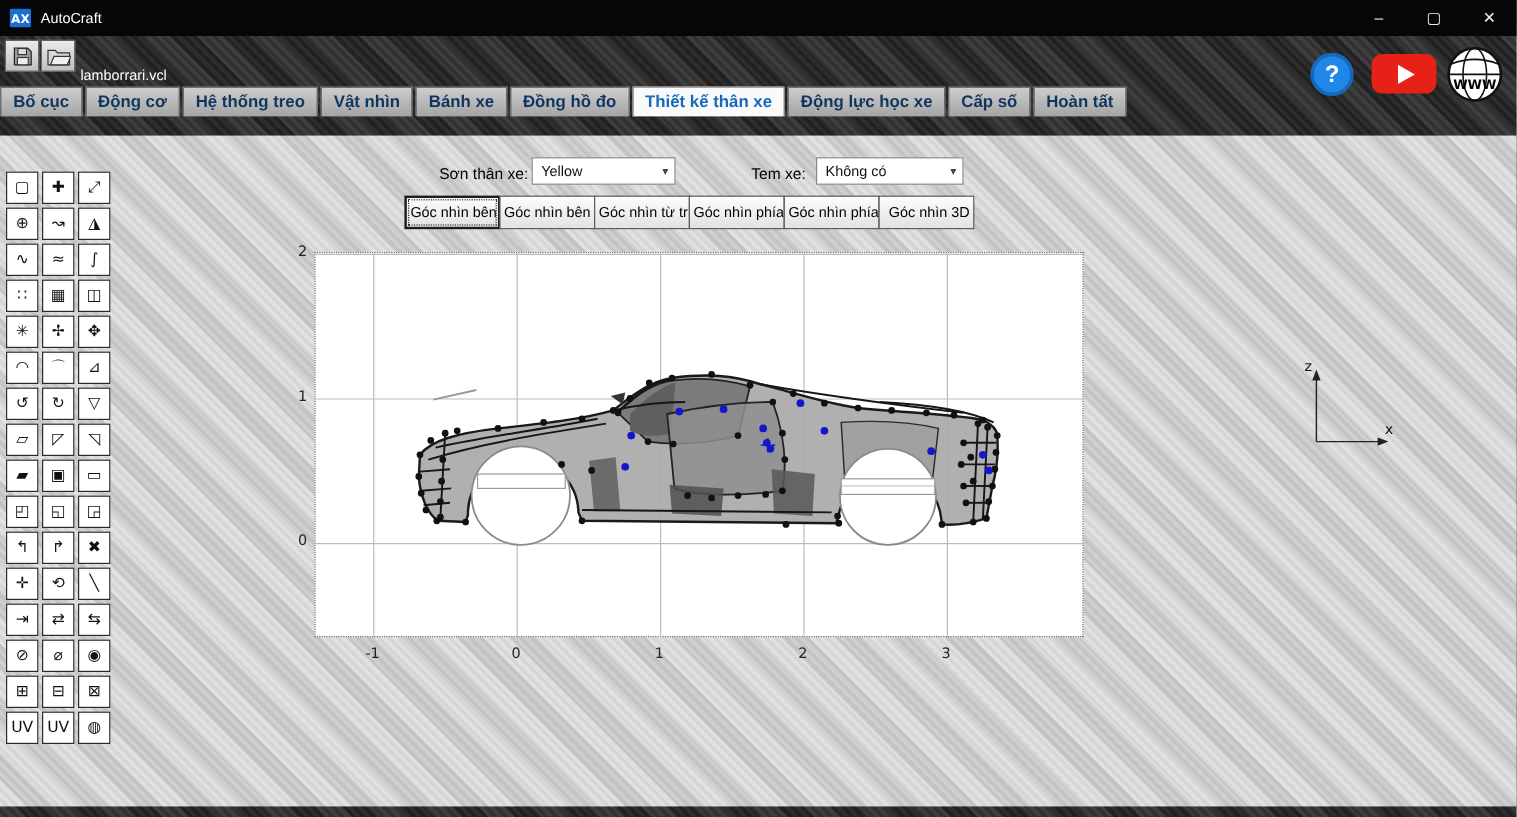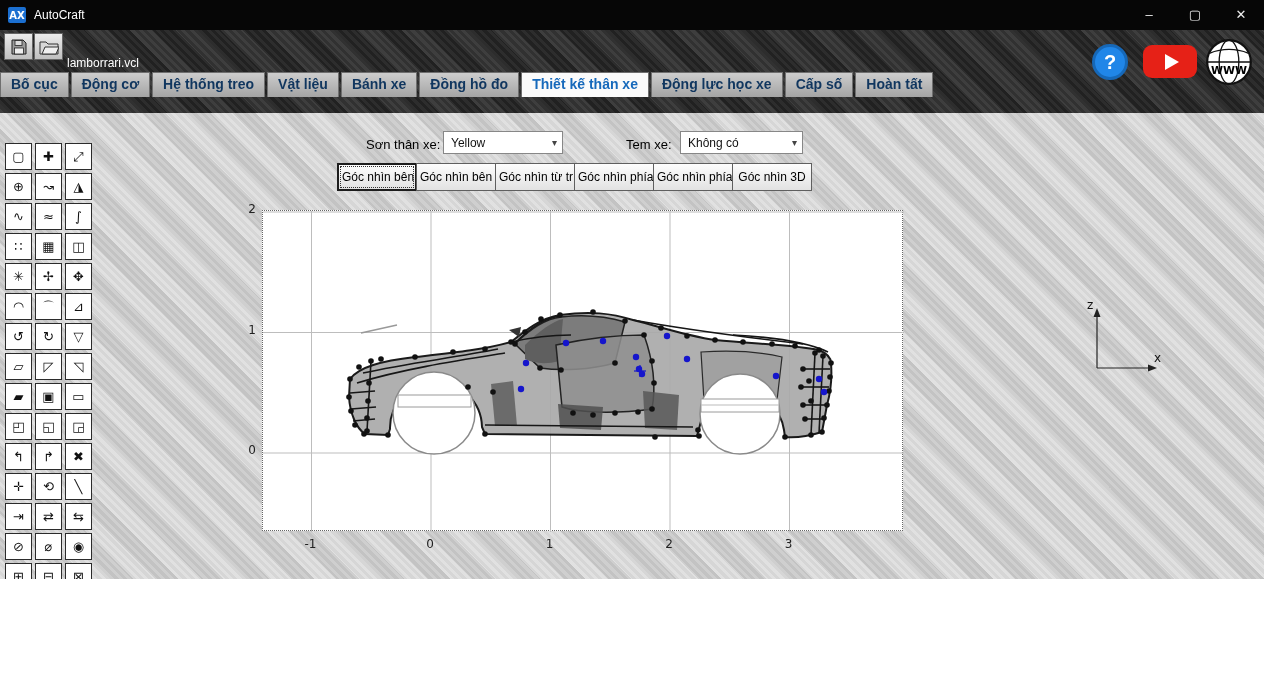--- a/index.html
+++ b/index.html
@@ -1,20 +1,20 @@
 <!DOCTYPE html>
 <html><head>
 <meta charset="utf-8">
 <style>
   * { margin:0; padding:0; box-sizing:border-box; }
   html,body { width:1264px; height:681px; overflow:hidden; }
   body { font-family:"Liberation Sans", sans-serif; }
 
   .app {
-    position:relative; width:1264px; height:579px; overflow:hidden;
+    position:relative; width:1264px; height:681px; overflow:hidden;
     background:
       repeating-linear-gradient(45deg, rgba(255,255,255,.05) 0 16px, rgba(0,0,0,.14) 16px 32px),
       repeating-linear-gradient(45deg, #343434 0 3px, #262626 3px 6px);
   }
 
   
   .titlebar { position:absolute; left:0; top:0; width:100%; height:30px; background:#060606;
               display:flex; align-items:center; }
   .logo { width:18px; height:16px; margin:0 8px 0 8px; }
   .wintitle { color:#fff; font-size:12px; }
@@ -66,21 +66,21 @@
             padding:0 5px 0 7px; font-size:12px; color:#111; }
   .paint-sel { left:443px; top:18px; width:120px; }
   .decal-sel { left:680px; top:18px; width:123px; }
   .selarrow { color:#444; font-size:10px; }
 
   
   .viewrow { position:absolute; left:337px; top:50px; display:flex; }
   .viewbtn { width:80px; height:28px; margin-right:0; border:1px solid #5f5f5f;
              background:linear-gradient(#fdfdfd,#e2e2e2); font-family:"Liberation Sans",sans-serif;
              font-size:12px; color:#000; white-space:nowrap; overflow:hidden; padding:0 3px;
-             cursor:default; }
+             cursor:default;text-align:right; }
   .viewbtn + .viewbtn { margin-left:-1px; }
   .viewbtn.focused { border:2px solid #1d1d1d; outline:1px dotted #333; outline-offset:-4px; }
 
   
   .plot { position:absolute; left:262px; top:97px; width:641px; height:321px;
           background:#fff; border:1px dotted #666; }
   .plot svg { position:absolute; left:0; top:0; }
   .grid { stroke:#bdbdbd; stroke-width:1; }
   .tick { position:absolute; font-family:"DejaVu Sans", sans-serif; font-size:12px; color:#222; }
   .xtick { width:26px; text-align:center; }
@@ -135,21 +135,21 @@
       <path d="M4,14 Q22,7 40,14" fill="none" stroke="#111" stroke-width="1.2"></path>
       <line x1="2" y1="22" x2="42" y2="22" stroke="#111" stroke-width="1.2"></line>
       <text x="22" y="33" text-anchor="middle" font-size="10" font-weight="bold" font-family="DejaVu Sans">WWW</text>
     </svg>
   </div>
 
   <div class="tabbar">
       <div class="tab">Bố cục</div>
       <div class="tab">Động cơ</div>
       <div class="tab">Hệ thống treo</div>
-      <div class="tab">Vật liệu</div>
+      <div class="tab">Vật nhìn</div>
       <div class="tab">Bánh xe</div>
       <div class="tab">Đồng hồ đo</div>
       <div class="tab active">Thiết kế thân xe</div>
       <div class="tab">Động lực học xe</div>
       <div class="tab">Cấp số</div>
       <div class="tab">Hoàn tất</div>
     </div>
 
   <div class="panel">
 

